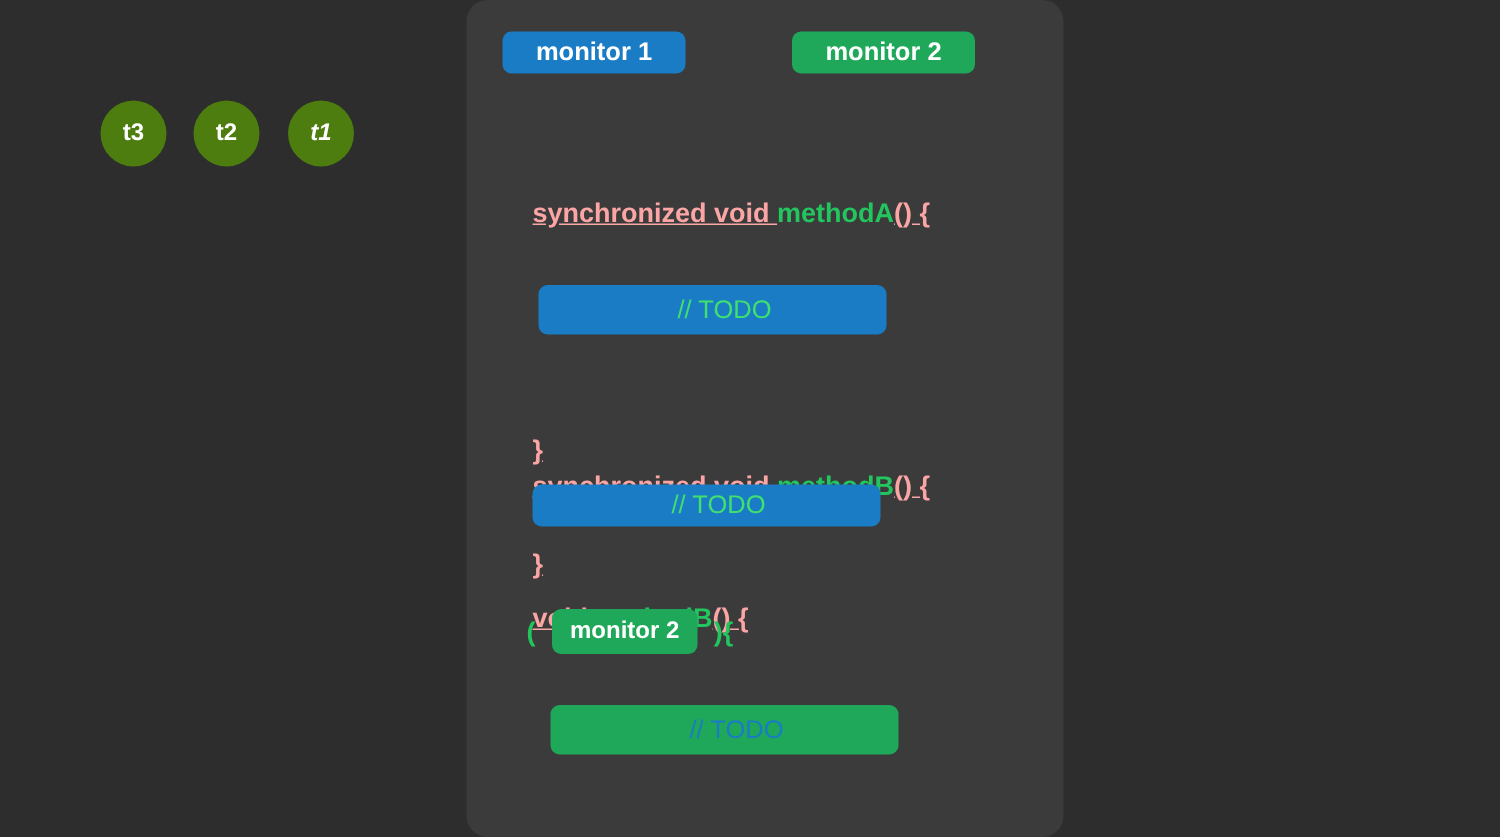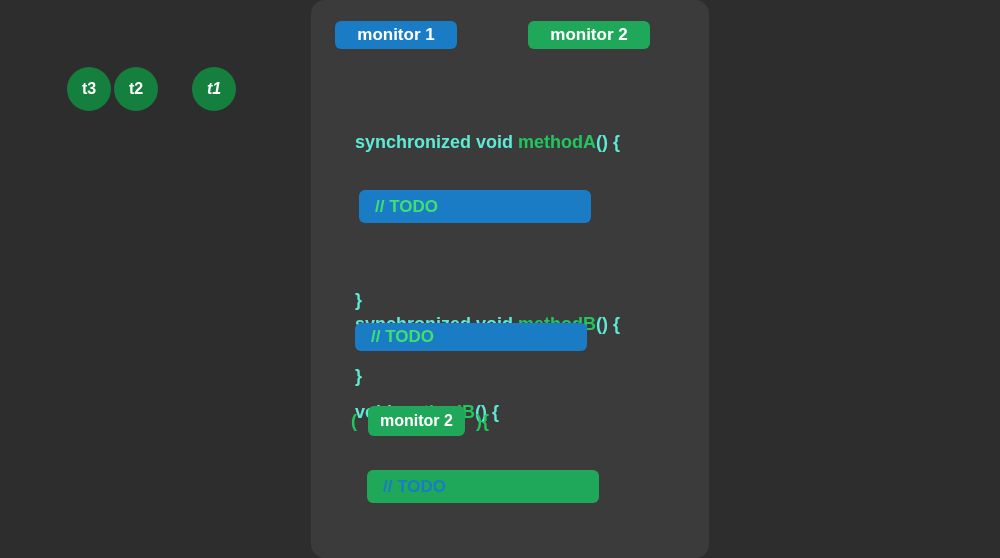--- a/index.html
+++ b/index.html
@@ -9,21 +9,21 @@
     background: #2d2d2d;
     font-family: -apple-system, BlinkMacSystemFont, "Segoe UI", Arial, sans-serif;
     position: relative;
     overflow: hidden;
   }
   .thread-circle {
     position: absolute;
     width: 44px;
     height: 44px;
     border-radius: 50%;
-    background: #15803d;
+    background: #4d7c0f;
     color: #ffffff;
     font-size: 16px;
     font-weight: 600;
     display: flex;
     align-items: center;
     justify-content: center;
   }
   .code-panel {
     position: absolute;
     left: 311px;
@@ -46,30 +46,31 @@
     padding: 12px 14px;
   }
   .monitor-blue { background: #1a7cc4; }
   .monitor-green { background: #1fa85a; }
   .code-line {
     position: absolute;
     font-size: 18px;
     font-weight: 600;
     white-space: pre;
   }
-  .kw { color: #5eead4; }
+  .kw { color: #fca5a5; text-decoration: underline; }
   .name { color: #22c55e; }
   .todo-block {
     position: absolute;
     border-radius: 6px;
     display: flex;
     align-items: center;
     padding-left: 16px;
     font-size: 17px;
-    font-weight: 700;
+    font-weight: 400;
+    justify-content: center;
   }
   .todo-blue { background: #1a7cc4; }
   .todo-green { background: #1fa85a; }
   .todo-text-green { color: #3fe070; }
   .todo-text-blue { color: #1a7cc4; }
   .monitor-inline {
     display: inline-flex;
     align-items: center;
     justify-content: center;
     background: #1fa85a;
@@ -80,21 +81,21 @@
     height: 30px;
     padding: 0 12px;
     vertical-align: middle;
     margin: 0 6px;
   }
 </style>
 </head>
 <body>
 
 <div class="thread-circle" style="left:67px; top:67px;">t3</div>
-<div class="thread-circle" style="left:114px; top:67px;">t2</div>
+<div class="thread-circle" style="left:129px; top:67px;">t2</div>
 <div class="thread-circle" style="left:192px; top:67px;font-style:italic;">t1</div>
 
 <div class="code-panel">
 
   <div class="monitor-badge monitor-blue" style="left:24px; top:21px; width:122px;">monitor 1</div>
   <div class="monitor-badge monitor-green" style="left:217px; top:21px; width:122px;">monitor 2</div>
 
   <div class="code-line" style="left:24px; top:111px;">
     <span class="kw">synchronized void </span><span class="name">methodA</span><span class="kw">() {</span>
   </div>

